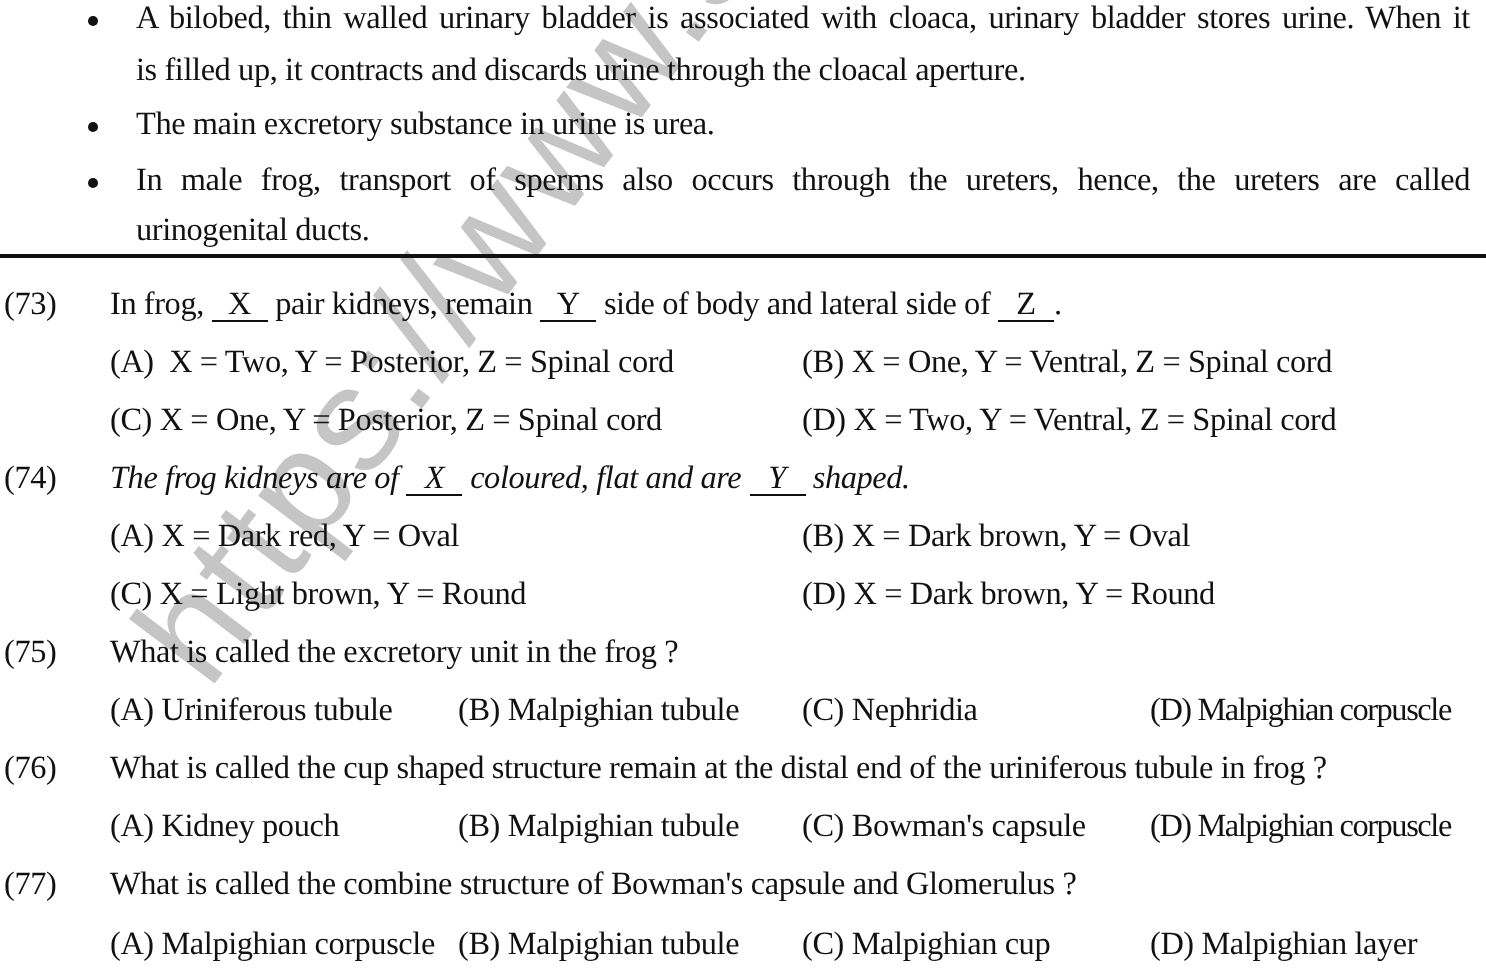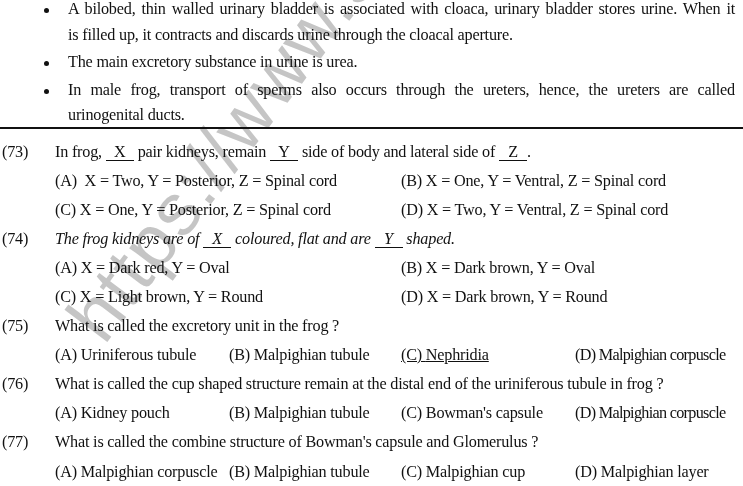--- a/index.html
+++ b/index.html
@@ -121,21 +121,21 @@
       <div class="opt" style="left:401px; top:258px;"><span>(B)</span> <span>X = Dark brown, Y = Oval</span></div>
       <div class="opt" style="left:55px; top:287px;"><span>(C)</span> <span>X = Light brown, Y = Round</span></div>
       <div class="opt" style="left:401px; top:287px;"><span>(D)</span> <span>X = Dark brown, Y = Round</span></div>
     </div>
 
     <div>
       <div class="qnum" style="top:316px;">(75)</div>
       <div class="line" style="left:55px; top:316px;">What is called the excretory unit in the frog ?</div>
       <div class="opt" style="left:55px; top:345px;"><span>(A)</span> <span>Uriniferous tubule</span></div>
       <div class="opt" style="left:229px; top:345px;"><span>(B)</span> <span>Malpighian tubule</span></div>
-      <div class="opt" style="left:401px; top:345px;text-decoration:underline;"><span>(C)</span> <span>Nephridia</span></div>
+      <div class="opt" style="left:401px; top:345px;"><span>(C)</span> <span>Nephridia</span></div>
       <div class="opt" style="left:575px; top:345px; letter-spacing:-0.7px;"><span>(D)</span> <span>Malpighian corpuscle</span></div>
     </div>
 
     <div>
       <div class="qnum" style="top:374px;">(76)</div>
       <div class="line" style="left:55px; top:374px;">What is called the cup shaped structure remain at the distal end of the uriniferous tubule in frog ?</div>
       <div class="opt" style="left:55px; top:403px;"><span>(A)</span> <span>Kidney pouch</span></div>
       <div class="opt" style="left:229px; top:403px;"><span>(B)</span> <span>Malpighian tubule</span></div>
       <div class="opt" style="left:401px; top:403px;"><span>(C)</span> <span>Bowman's capsule</span></div>
       <div class="opt" style="left:575px; top:403px; letter-spacing:-0.7px;"><span>(D)</span> <span>Malpighian corpuscle</span></div>

